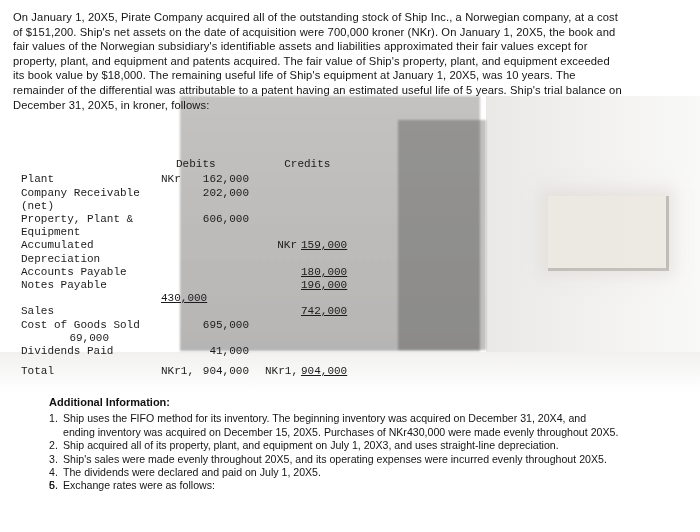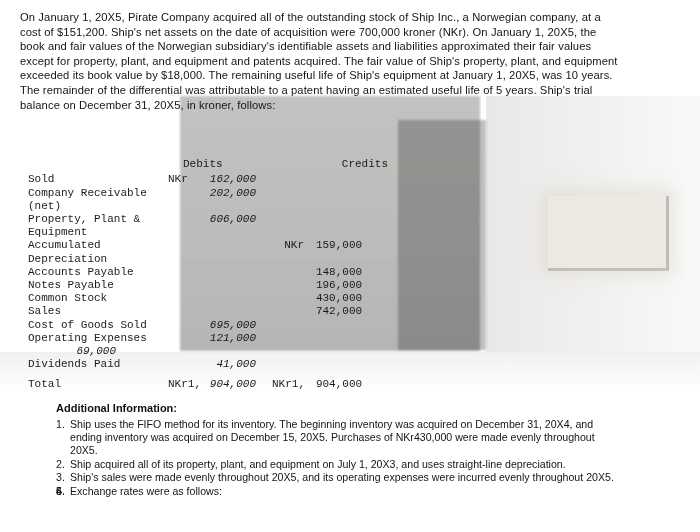--- a/index.html
+++ b/index.html
@@ -13,21 +13,21 @@
     font-family: "Liberation Sans", sans-serif;
     color: #1a1a1a;
     overflow: hidden;
     position: relative;
   }
   .page {
     position: relative;
     width: 644px;
     height: 532px;
     box-sizing: border-box;
-    padding: 10px 14px 0 20px;
+    padding: 10px 14px 0 13px;
   }
   
   .bg-photo {
     position: absolute;
     inset: 0;
     pointer-events: none;
     z-index: 0;
   }
   .bg-dark {
     position: absolute;
@@ -111,65 +111,65 @@
     margin-bottom: 2px;
     margin-top: 46px;
   }
   .tb-head .h-debits {
     width: 198px;
     text-align: right;
     padding-right: 4px;
   }
   .tb-head .h-credits {
     width: 150px;
-    text-align: right;
+    text-align: center;
     padding-left: 14px;
   }
   .tb-row {
     display: flex;
     align-items: flex-start;
   }
   .tb-row .lbl {
     width: 140px;
     white-space: pre-wrap;
   }
   .tb-row .cur-d {
     width: 26px;
     text-align: left;
   }
   .tb-row .amt-d {
     width: 62px;
     text-align: right;
-    font-style: italic;
   }
   .tb-row .cur-c {
     width: 32px;
     text-align: right;
     padding-left: 16px;
   }
   .tb-row .amt-c {
     width: 62px;
-    text-align: center;
+    text-align: left;
     padding-left: 4px;
+    text-decoration: underline;
   }
   .tb-row.total {
     margin-top: 1px;
   }
   .tb-sep {
     display: flex;
     height: 6px;
   }
   .tb-sep .s-d {
     width: 228px;
   }
 
   .addl-title {
     font-size: 11px;
     font-weight: bold;
-    margin: 10px 0 4px 36px;
+    margin: 18px 0 4px 36px;
     color: #111;
   }
   .addl-list {
     margin: 0 0 0 36px;
     padding: 0;
     font-size: 10.6px;
     line-height: 13.4px;
     color: #141414;
     list-style: none;
     padding-right: 10px;
@@ -205,21 +205,21 @@
 
     <div class="tb">
 
       <div class="tb-head">
         <div class="h-debits">Debits</div>
         <div class="h-credits">Credits</div>
       </div>
 
       <div id="tb-body">
           <div class="tb-row">
-            <div class="lbl">Sold</div>
+            <div class="lbl">Plant</div>
             <div class="cur-d">NKr</div>
             <div class="amt-d">162,000</div>
             <div class="cur-c"></div>
             <div class="amt-c"></div>
           </div>
           <div class="tb-row">
             <div class="lbl">Company Receivable
 (net)</div>
             <div class="cur-d"></div>
             <div class="amt-d">202,000</div>
@@ -240,54 +240,46 @@
             <div class="cur-d"></div>
             <div class="amt-d"></div>
             <div class="cur-c">NKr</div>
             <div class="amt-c">159,000</div>
           </div>
           <div class="tb-row">
             <div class="lbl">Accounts Payable</div>
             <div class="cur-d"></div>
             <div class="amt-d"></div>
             <div class="cur-c"></div>
-            <div class="amt-c">148,000</div>
+            <div class="amt-c">180,000</div>
           </div>
           <div class="tb-row">
             <div class="lbl">Notes Payable</div>
             <div class="cur-d"></div>
             <div class="amt-d"></div>
             <div class="cur-c"></div>
             <div class="amt-c">196,000</div>
           </div>
           <div class="tb-row">
-            <div class="lbl">Common Stock</div>
             <div class="cur-d"></div>
             <div class="amt-d"></div>
             <div class="cur-c"></div>
             <div class="amt-c">430,000</div>
           </div>
           <div class="tb-row">
             <div class="lbl">Sales</div>
             <div class="cur-d"></div>
             <div class="amt-d"></div>
             <div class="cur-c"></div>
             <div class="amt-c">742,000</div>
           </div>
           <div class="tb-row">
             <div class="lbl">Cost of Goods Sold</div>
             <div class="cur-d"></div>
             <div class="amt-d">695,000</div>
-            <div class="cur-c"></div>
-            <div class="amt-c"></div>
-          </div>
-          <div class="tb-row">
-            <div class="lbl">Operating Expenses</div>
-            <div class="cur-d"></div>
-            <div class="amt-d">121,000</div>
             <div class="cur-c"></div>
             <div class="amt-c"></div>
           </div>
           <div class="tb-row">
             <div class="cur-d"></div>
             <div class="amt-d">69,000</div>
             <div class="cur-c"></div>
             <div class="amt-c"></div>
           </div>
           <div class="tb-row">
@@ -310,19 +302,19 @@
         <div class="cur-c">NKr1,</div>
         <div class="amt-c">904,000</div>
       </div>
     </div>
 
     <div class="addl-title">Additional Information:</div>
     <ul class="addl-list" id="addl-list">
         <li><span class="num">1.</span><span>Ship uses the FIFO method for its inventory. The beginning inventory was acquired on December 31, 20X4, and ending inventory was acquired on December 15, 20X5. Purchases of NKr430,000 were made evenly throughout 20X5.</span></li>
         <li><span class="num">2.</span><span>Ship acquired all of its property, plant, and equipment on July 1, 20X3, and uses straight-line depreciation.</span></li>
         <li><span class="num">3.</span><span>Ship's sales were made evenly throughout 20X5, and its operating expenses were incurred evenly throughout 20X5.</span></li>
-        <li><span class="num">4.</span></li>
+        <li><span class="num">4.</span><span>The dividends were declared and paid on July 1, 20X5.</span></li>
         <li><span class="num">5.</span></li>
         <li><span class="num">6.</span><span>Exchange rates were as follows:</span></li>
       </ul>
 
   </div>
 </div>
 
 </body></html>

